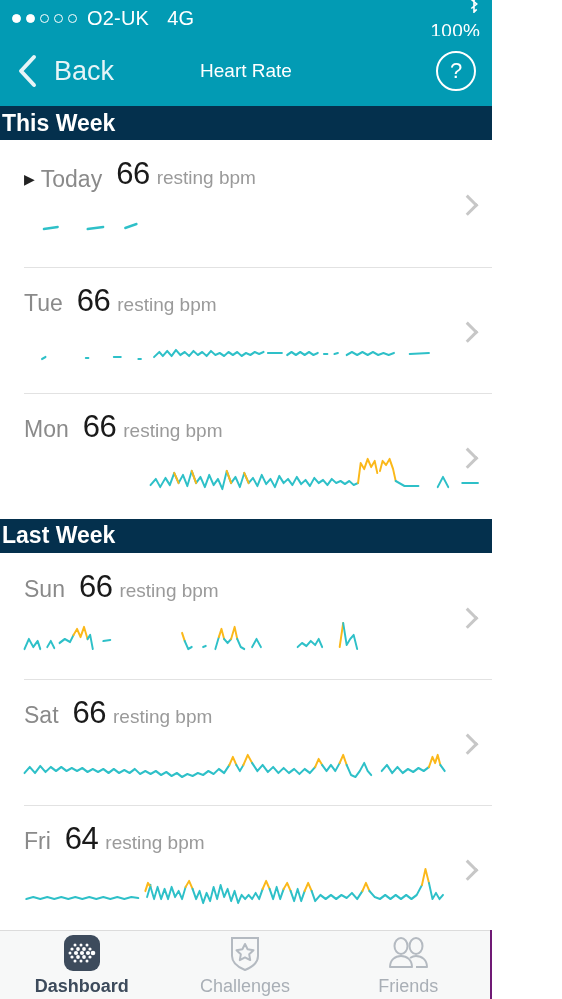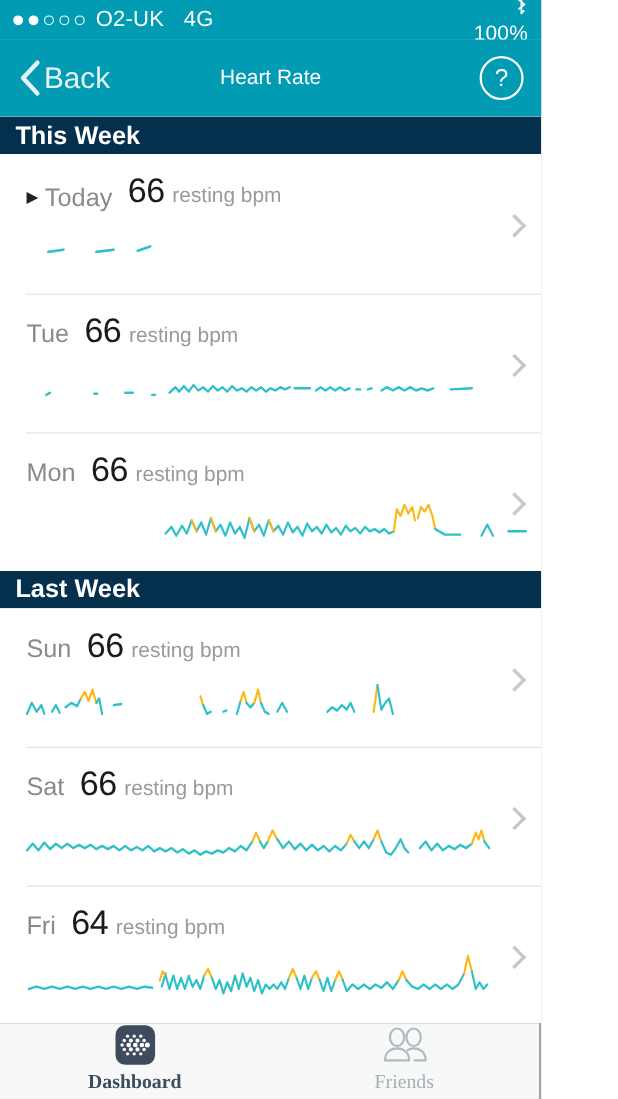--- a/index.html
+++ b/index.html
@@ -2,21 +2,21 @@
 <html><head>
 <meta charset="utf-8">
 <style>
   * { box-sizing: border-box; margin: 0; padding: 0; }
   html, body {
     width: 562px; height: 999px;
     background: #ffffff;
     font-family: "Liberation Sans", "DejaVu Sans", sans-serif;
     overflow: hidden;
   }
-  .phone { position: relative; width: 492px; height: 999px; background:#a3a3a3; }
+  .phone { position: relative; width: 492px; height: 999px; background:#701a75; }
 
   
   .statusbar {
     height: 36px; background: #029BB4; color: #fff;
     display: flex; align-items: center; padding: 0 12px;
     font-size: 19px; letter-spacing: .2px; position: relative;
   }
   .sb-left { display: flex; align-items: center; gap: 8px; }
   .dots { display: flex; align-items: center; gap: 5px; }
   .dot { width: 9px; height: 9px; border-radius: 50%; border: 1.6px solid #fff; }
@@ -38,36 +38,36 @@
     content:""; position:absolute; right:-4.5px; top:4px;
     width:3px; height:6px; background:#fff; border-radius:0 2px 2px 0;
   }
   .batt i { display:block; height:100%; width:100%; background:#4CD964; border-radius:1.5px; }
 
   
   .navbar {
     height: 70px; background: #029BB4; color: #fff;
     display: flex; align-items: center; position: relative; padding: 0 16px;
   }
-  .back { display: flex; align-items: center; gap: 2px; cursor: pointer; }
+  .back { display: flex; align-items: center; gap: 16px; cursor: pointer; }
   .back-label { font-size: 27px; color: #E6F4F7; }
   .nav-title {
     position: absolute; left: 0; right: 0; text-align: center;
     font-size: 19px; font-weight: normal; pointer-events: none;
   }
   .help {
     margin-left: auto; width: 40px; height: 40px; border-radius: 50%;
     border: 2px solid #fff; display: flex; align-items: center; justify-content: center;
     font-size: 22px; cursor: pointer; z-index: 2;
   }
 
   
   .section-head {
     background: #04304D; color: #fff; height: 34px;
-    display: flex; align-items: center; padding-left: 14px;
+    display: flex; align-items: center; padding-left: 2px;
     font-size: 23px; font-weight: bold;
   }
 
   
   .scroll { position:absolute; top:106px; left:0; right:0; bottom:69px; overflow:hidden; background:#fff;}
   .row { position: relative; background: #fff; }
   .row + .row::before {
     content:""; position:absolute; top:0; left:24px; right:0; height:1px; background:#E2E2E2;
   }
   .row-head { display: flex; align-items: baseline; padding: 16px 0 0 24px; gap: 14px; }
@@ -81,21 +81,21 @@
     width: 15px; height: 15px; border-right: 3.5px solid #C7C7C7; border-top: 3.5px solid #C7C7C7;
     rotate: 45deg; cursor: pointer;
   }
   .spark { display:block; width: 100%; height: 58px; }
   .row-pad { height: 16px; }
 
   
   .tabbar {
     position: absolute; bottom: 0; left: 0; right: 2px; height: 69px;
     background: #F7F8F8; border-top: 1px solid #DCDCDC;
-    display: flex;  font-family: Liberation Serif, serif;
+    display: flex; align-items: center;
   }
   .tab {
     flex: 1; display: flex; flex-direction: column; align-items: center;
     gap: 4px; cursor: pointer; color: #A9AFB6; font-size: 18px;
   }
   .tab.active { color: #3D4B5C; font-weight: bold; }
   .tab svg { display: block; }
 </style>
 </head>
 <body>
@@ -355,20 +355,27 @@
             <circle cx="21" cy="23" r="1.9"></circle>
             <circle cx="27" cy="23" r="1.6"></circle>
           <circle cx="12" cy="27" r="1.5"></circle>
             <circle cx="18" cy="27" r="1.5"></circle>
             <circle cx="24" cy="27" r="1.5"></circle>
         </g>
       </svg>
       <span>Dashboard</span>
     </div>
 
+    <div class="tab">
+      <svg width="36" height="38" viewBox="0 0 36 38">
+        <path d="M5 4h26v18c0 8-8 12-13 14C13 34 5 30 5 22z" fill="none" stroke="#B4BAC1" stroke-width="2"></path>
+        <path d="M18 10l2.6 5.3 5.9.9-4.3 4.1 1 5.8-5.2-2.7-5.2 2.7 1-5.8-4.3-4.1 5.9-.9z" fill="none" stroke="#B4BAC1" stroke-width="2" stroke-linejoin="round"></path>
+      </svg>
+      <span>Challenges</span>
+    </div>
 
 
     <div class="tab">
       <svg width="44" height="38" viewBox="0 0 44 38">
         <g fill="none" stroke="#B4BAC1" stroke-width="2" stroke-linejoin="round">
           <ellipse cx="15" cy="12" rx="6.5" ry="8"></ellipse>
           <path d="M4 33c0-7 5-11 11-11s11 4 11 11z"></path>
           <ellipse cx="30" cy="12" rx="6.5" ry="8"></ellipse>
           <path d="M24 24c2-1.3 4-2 6-2 6 0 11 4 11 11H30"></path>
         </g>

